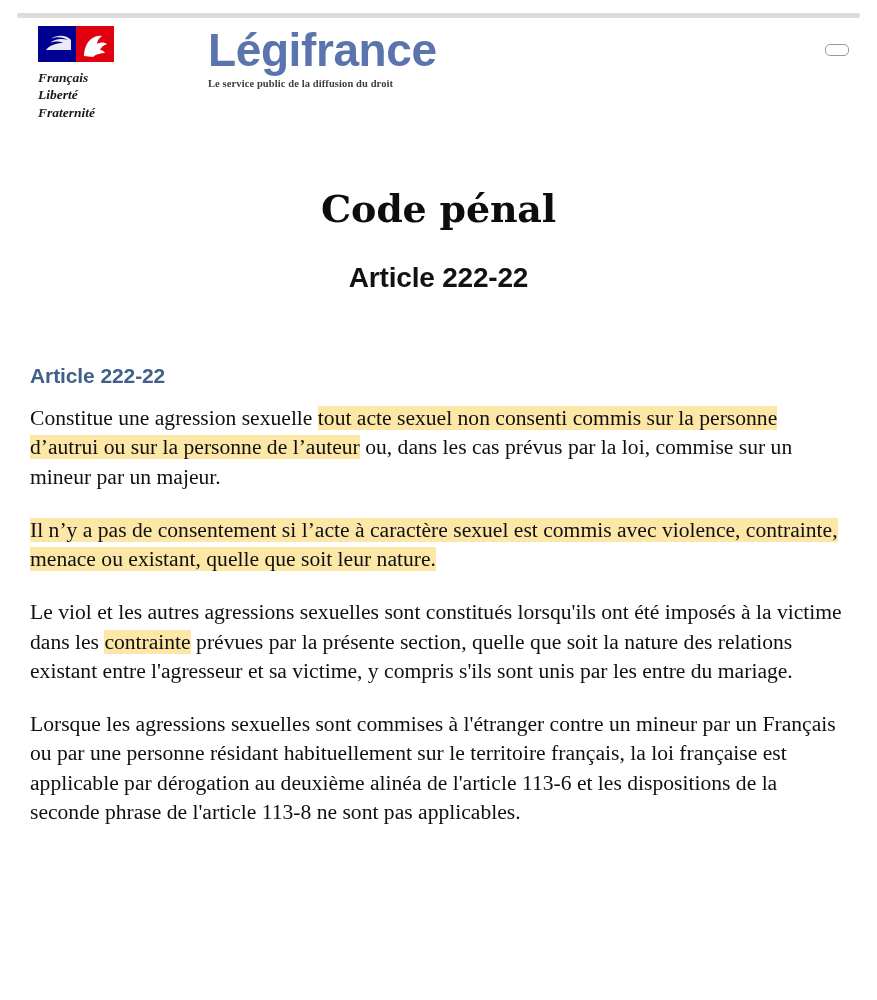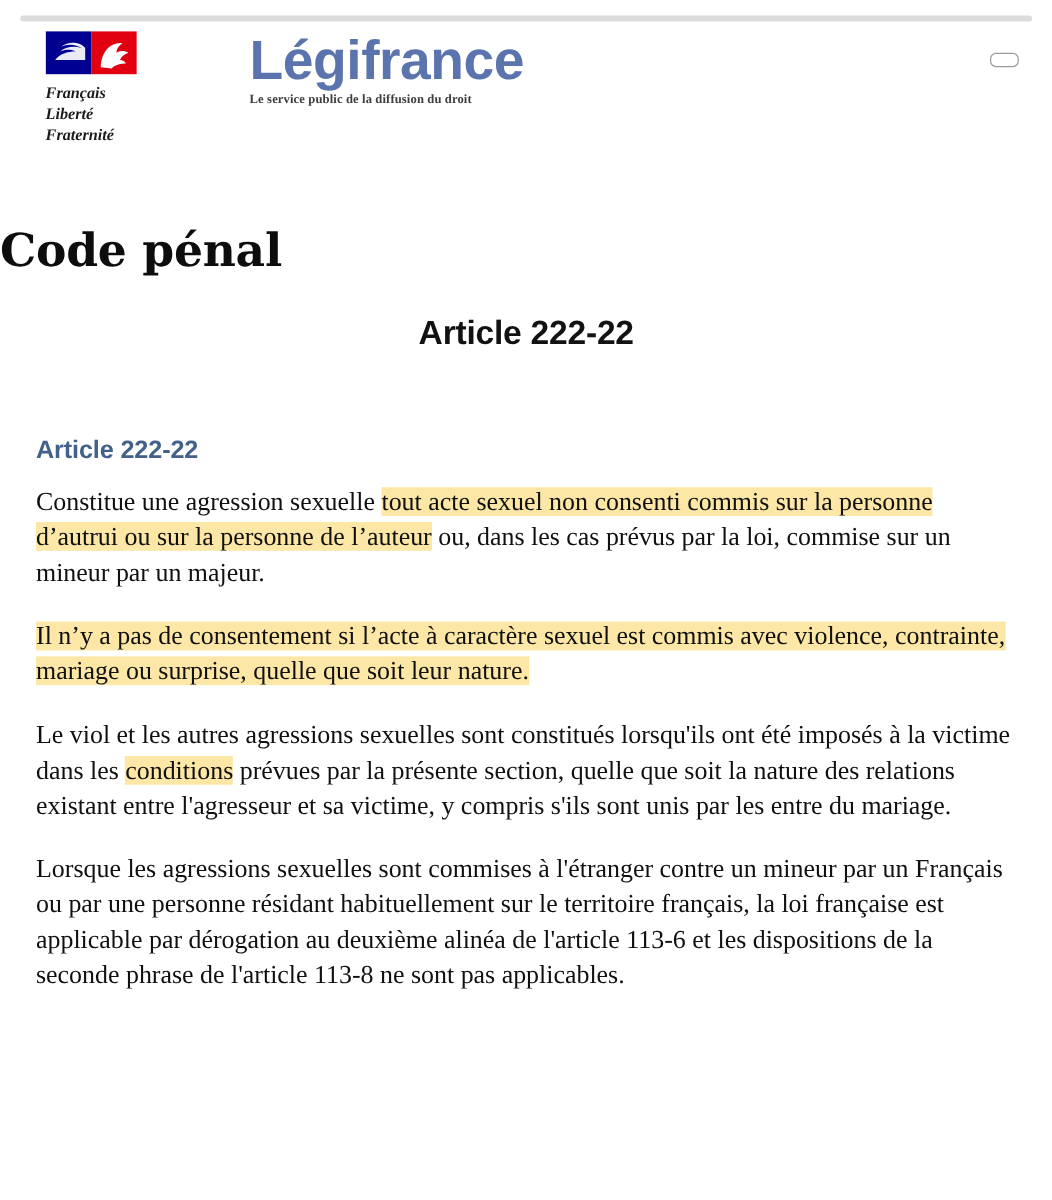--- a/index.html
+++ b/index.html
@@ -107,20 +107,21 @@
     background: #ffffff;
     cursor: pointer;
   }
 
   
   .doc-title {
     position: absolute;
     left: 0;
     top: 186px;
     width: 877px;
+    text-align: center;
     font-family: "DejaVu Serif", "Liberation Serif", serif;
     font-weight: 700;
     font-size: 38px;
     letter-spacing: -0.2px;
     color: #0d0d0d;
   }
   .doc-subtitle {
     position: absolute;
     left: 0;
     top: 262px;
@@ -197,17 +198,17 @@
   <div class="menu-pill"></div>
 </div>
 
 <div class="doc-title">Code pénal</div>
 <div class="doc-subtitle">Article 222-22</div>
 
 <div class="article">
   <h2 class="article-heading">Article 222-22</h2>
   <div id="paragraphs">
       <p class="para"><span>Constitue une agression sexuelle </span><mark class="hl">tout acte sexuel non consenti commis sur la personne d’autrui ou sur la personne de l’auteur</mark><span> ou, dans les cas prévus par la loi, commise sur un mineur par un majeur.</span></p>
-      <p class="para"><mark class="hl">Il n’y a pas de consentement si l’acte à caractère sexuel est commis avec violence, contrainte, mariage ou surprise, quelle que soit leur nature.</mark></p>
-      <p class="para"><span>Le viol et les autres agressions sexuelles sont constitués lorsqu'ils ont été imposés à la victime dans les </span><mark class="hl">conditions</mark><span> prévues par la présente section, quelle que soit la nature des relations existant entre l'agresseur et sa victime, y compris s'ils sont unis par les entre du mariage.</span></p>
+      <p class="para"><mark class="hl">Il n’y a pas de consentement si l’acte à caractère sexuel est commis avec violence, contrainte, menace ou existant, quelle que soit leur nature.</mark></p>
+      <p class="para"><span>Le viol et les autres agressions sexuelles sont constitués lorsqu'ils ont été imposés à la victime dans les </span><mark class="hl">contrainte</mark><span> prévues par la présente section, quelle que soit la nature des relations existant entre l'agresseur et sa victime, y compris s'ils sont unis par les entre du mariage.</span></p>
       <p class="para"><span>Lorsque les agressions sexuelles sont commises à l'étranger contre un mineur par un Français ou par une personne résidant habituellement sur le territoire français, la loi française est applicable par dérogation au deuxième alinéa de l'article 113-6 et les dispositions de la seconde phrase de l'article 113-8 ne sont pas applicables.</span></p>
     </div>
 </div>
 
 </body></html>

